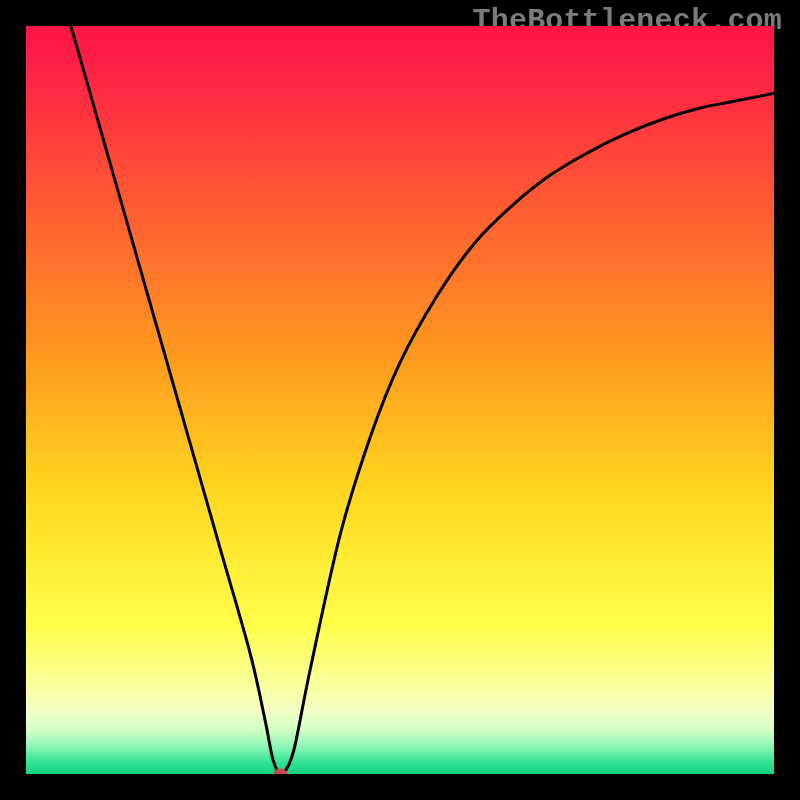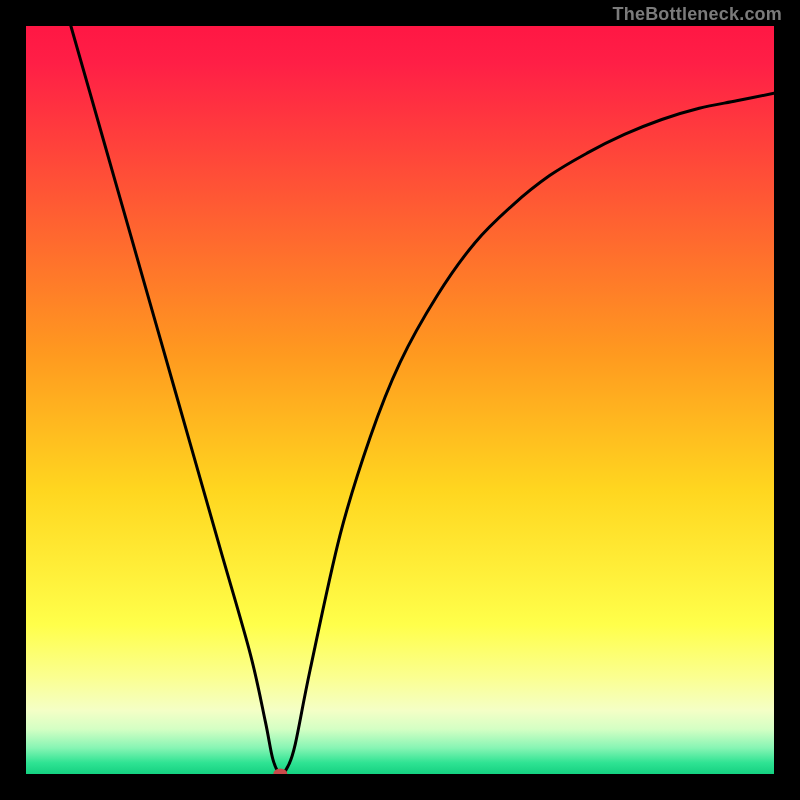--- a/index.html
+++ b/index.html
@@ -7,22 +7,22 @@
   .outer {
     width: 800px;
     height: 800px;
     background: #000;
     position: relative;
   }
   .watermark {
     position: absolute;
     top: 4px;
     right: 18px;
-    font-family: Liberation Sans, sans-serif;
-    font-size: 18px;
+    font-family: Liberation Mono, monospace;
+    font-size: 30px;
     font-weight: 600;
     color: #7b7b7b;
     letter-spacing: 0.2px;
   }
   .plot {
     position: absolute;
     left: 26px;
     top: 26px;
     width: 748px;
     height: 748px;

